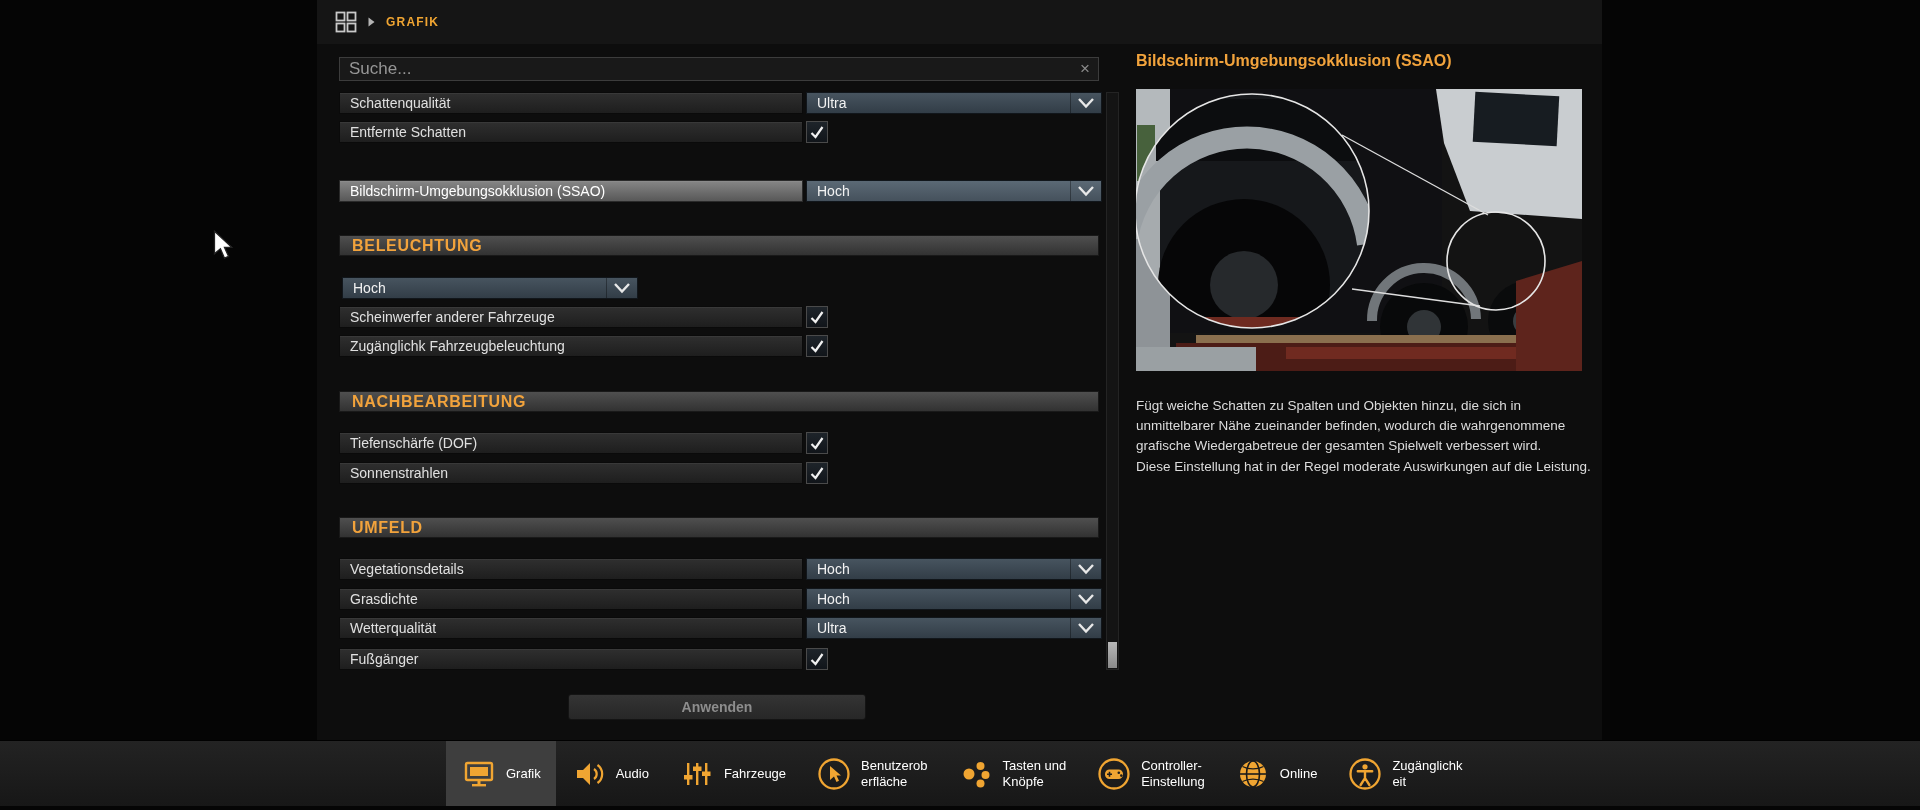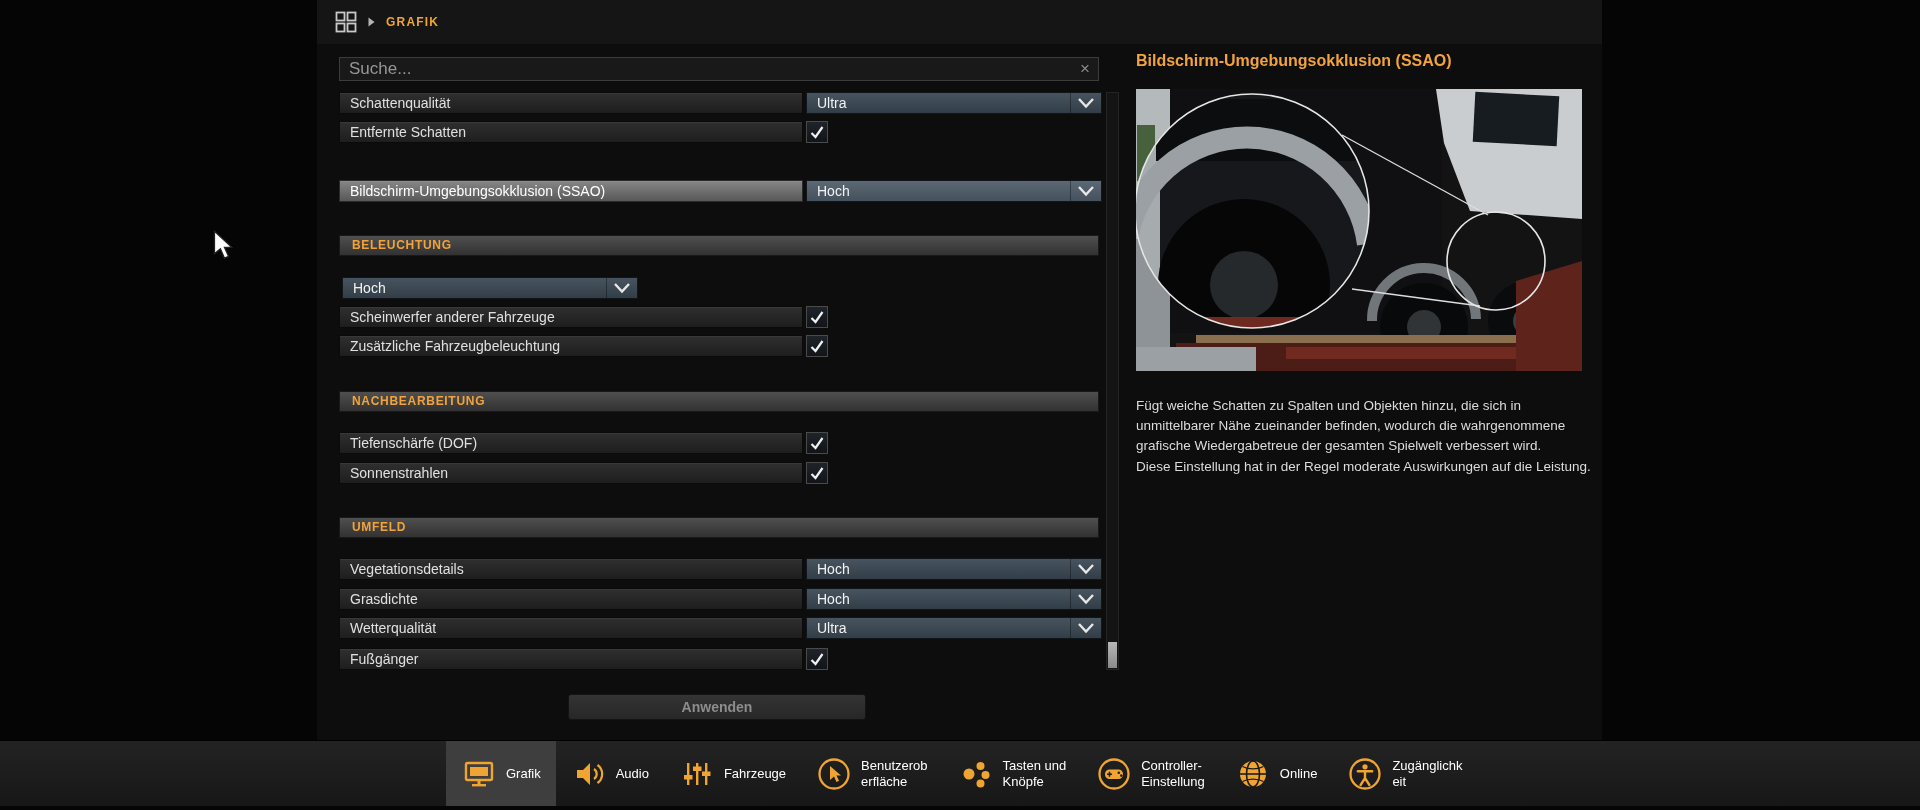--- a/index.html
+++ b/index.html
@@ -33,21 +33,21 @@
   .row.sel .sel-box{background:linear-gradient(180deg,#5b6975,#45515c);}
   .sel-box .val{flex:1;padding:0 10px;line-height:20px;}
   .chev{width:30px;height:100%;display:flex;align-items:center;justify-content:center;
           border-left:1px solid rgba(0,0,0,0.35);}
   .checkbox{width:22px;height:22px;margin-left:3px;background:linear-gradient(180deg,#1e242a,#11151a);
           border:1px solid #4a4a4a;box-sizing:border-box;display:flex;align-items:center;
           justify-content:center;cursor:pointer;}
 
   .secheader{position:absolute;left:22px;width:760px;height:21px;
           background:linear-gradient(180deg,#4f4f4f,#323232);border:1px solid #191919;
-          box-sizing:border-box;color:#f2a33c;font-size:12px;font-weight:bold;
+          box-sizing:border-box;color:#f2a33c;font-size:16px;font-weight:bold;
           letter-spacing:0.7px;line-height:19px;padding:0 12px;}
 
   
   .scrollbar{position:absolute;left:789px;top:92px;width:13px;height:578px;background:#141414;
           border:1px solid #242424;box-sizing:border-box;}
   .scroll-thumb{position:absolute;left:1px;right:1px;bottom:1px;height:26px;
           background:linear-gradient(180deg,#b8b8b8,#8a8a8a);}
 
   
   .apply{position:absolute;left:251px;top:694px;width:298px;height:26px;
@@ -145,21 +145,21 @@
     </div>
     <div class="row" style="top:306px">
       <div class="cell-label">Scheinwerfer anderer Fahrzeuge</div>
       <div class="checkbox">
         <svg width="16" height="16" viewBox="0 0 16 16">
             <polyline points="2.5,9 6.5,13 13.5,3" fill="none" stroke="#f0f0f0" stroke-width="2.2"></polyline>
           </svg>
       </div>
     </div>
     <div class="row" style="top:335px">
-      <div class="cell-label">Zusätzliche Fahrzeugbeleuchtung</div>
+      <div class="cell-label">Zugänglichk Fahrzeugbeleuchtung</div>
       <div class="checkbox">
         <svg width="16" height="16" viewBox="0 0 16 16">
             <polyline points="2.5,9 6.5,13 13.5,3" fill="none" stroke="#f0f0f0" stroke-width="2.2"></polyline>
           </svg>
       </div>
     </div>
 
     <div class="secheader" style="top:391px">NACHBEARBEITUNG</div>
     <div class="row" style="top:432px">
       <div class="cell-label">Tiefenschärfe (DOF)</div>

